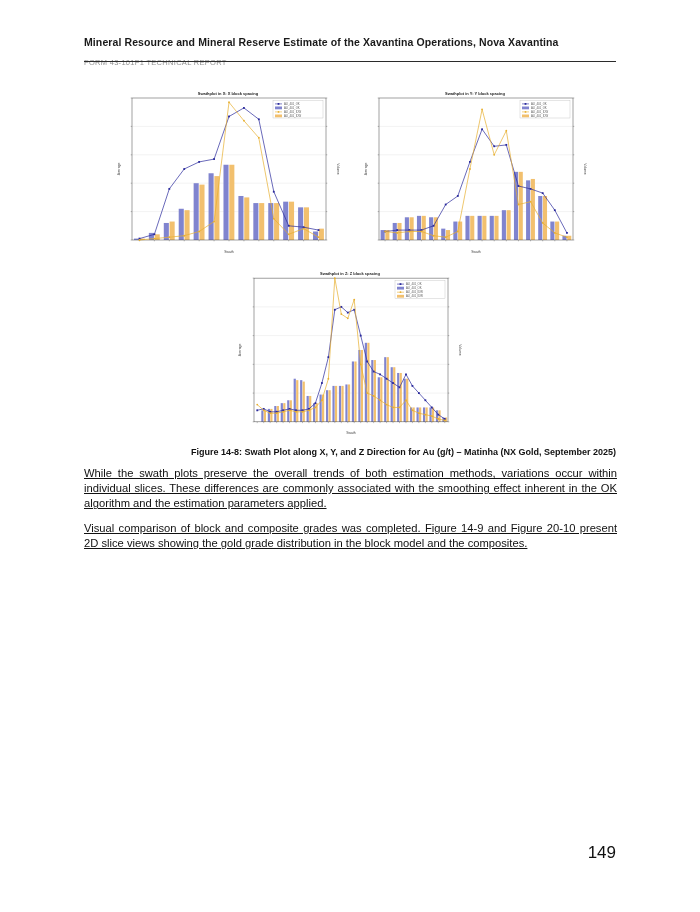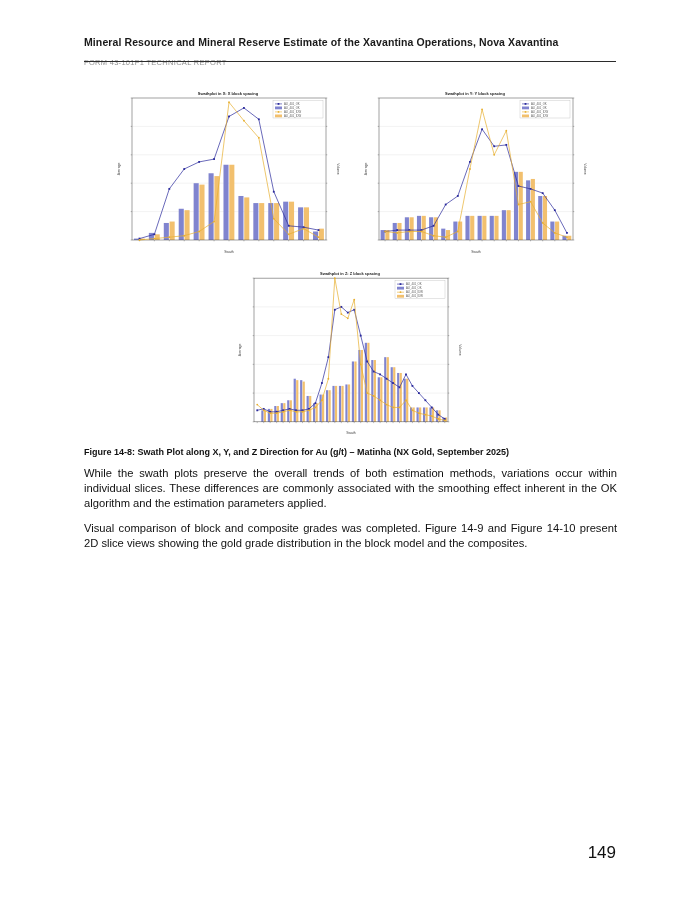--- a/index.html
+++ b/index.html
@@ -16,26 +16,26 @@
     font-size:7.5px;color:#8f8f8f;letter-spacing:0.3px;
   }
   .header-rule{
     position:absolute;left:84px;top:61px;width:532px;height:1.2px;background:#2b2b2b;
   }
   .chart{position:absolute;width:226px;height:168px;}
   #chart0{left:115px;top:87px;}
   #chart1{left:362px;top:87px;}
   #chart2{left:237px;top:267px;height:170px;}
   .caption{
-    position:absolute;left:84px;top:447px;width:532px;text-align:left;
+    position:absolute;left:84px;top:447px;width:532px;text-align:right;
     font-size:9px;font-weight:bold;color:#111;
   }
   .para{
     position:absolute;left:84px;width:533px;margin:0;
-    font-size:11.2px;line-height:15.2px;text-align:justify;color:#111;
+    font-size:11.2px;line-height:15.2px;text-align:justify;color:#111;text-decoration:underline;
   }
   #para1{top:466px;}
   #para2{top:521px;}
   .pagenum{
     position:absolute;right:84px;top:843px;font-size:17px;color:#111;
   }
 </style>
 </head>
 <body>
 
@@ -452,16 +452,16 @@
         <text x="113" y="7.5" text-anchor="middle" font-size="4" font-weight="bold" fill="#222" font-family="Liberation Sans, sans-serif">Swathplot in Z: Z block spacing</text>
         <text x="4.5" y="82" font-size="3.4" fill="#444" text-anchor="middle" font-family="Liberation Sans, sans-serif" transform="rotate(-90 4.5 82)">Average</text>
         <text x="222" y="82" font-size="3.4" fill="#444" text-anchor="middle" font-family="Liberation Sans, sans-serif" transform="rotate(90 222 82)">Volume</text>
         <text x="114" y="165.5" font-size="3.4" fill="#444" text-anchor="middle" font-family="Liberation Sans, sans-serif">Swath</text>
       </svg>
     </div>
 
   <div class="caption">Figure 14-8: Swath Plot along X, Y, and Z Direction for Au (g/t) – Matinha (NX Gold, September 2025)</div>
 
   <p class="para" id="para1">While the swath plots preserve the overall trends of both estimation methods, variations occur within individual slices. These differences are commonly associated with the smoothing effect inherent in the OK algorithm and the estimation parameters applied.</p>
-  <p class="para" id="para2">Visual comparison of block and composite grades was completed. Figure 14-9 and Figure 14-10 present 2D slice views showing the gold grade distribution in the block model and the composites.</p>
+  <p class="para" id="para2">Visual comparison of block and composite grades was completed. Figure 14-9 and Figure 20-10 present 2D slice views showing the gold grade distribution in the block model and the composites.</p>
 
   <div class="pagenum">149</div>
 </div>
 
 </body></html>

